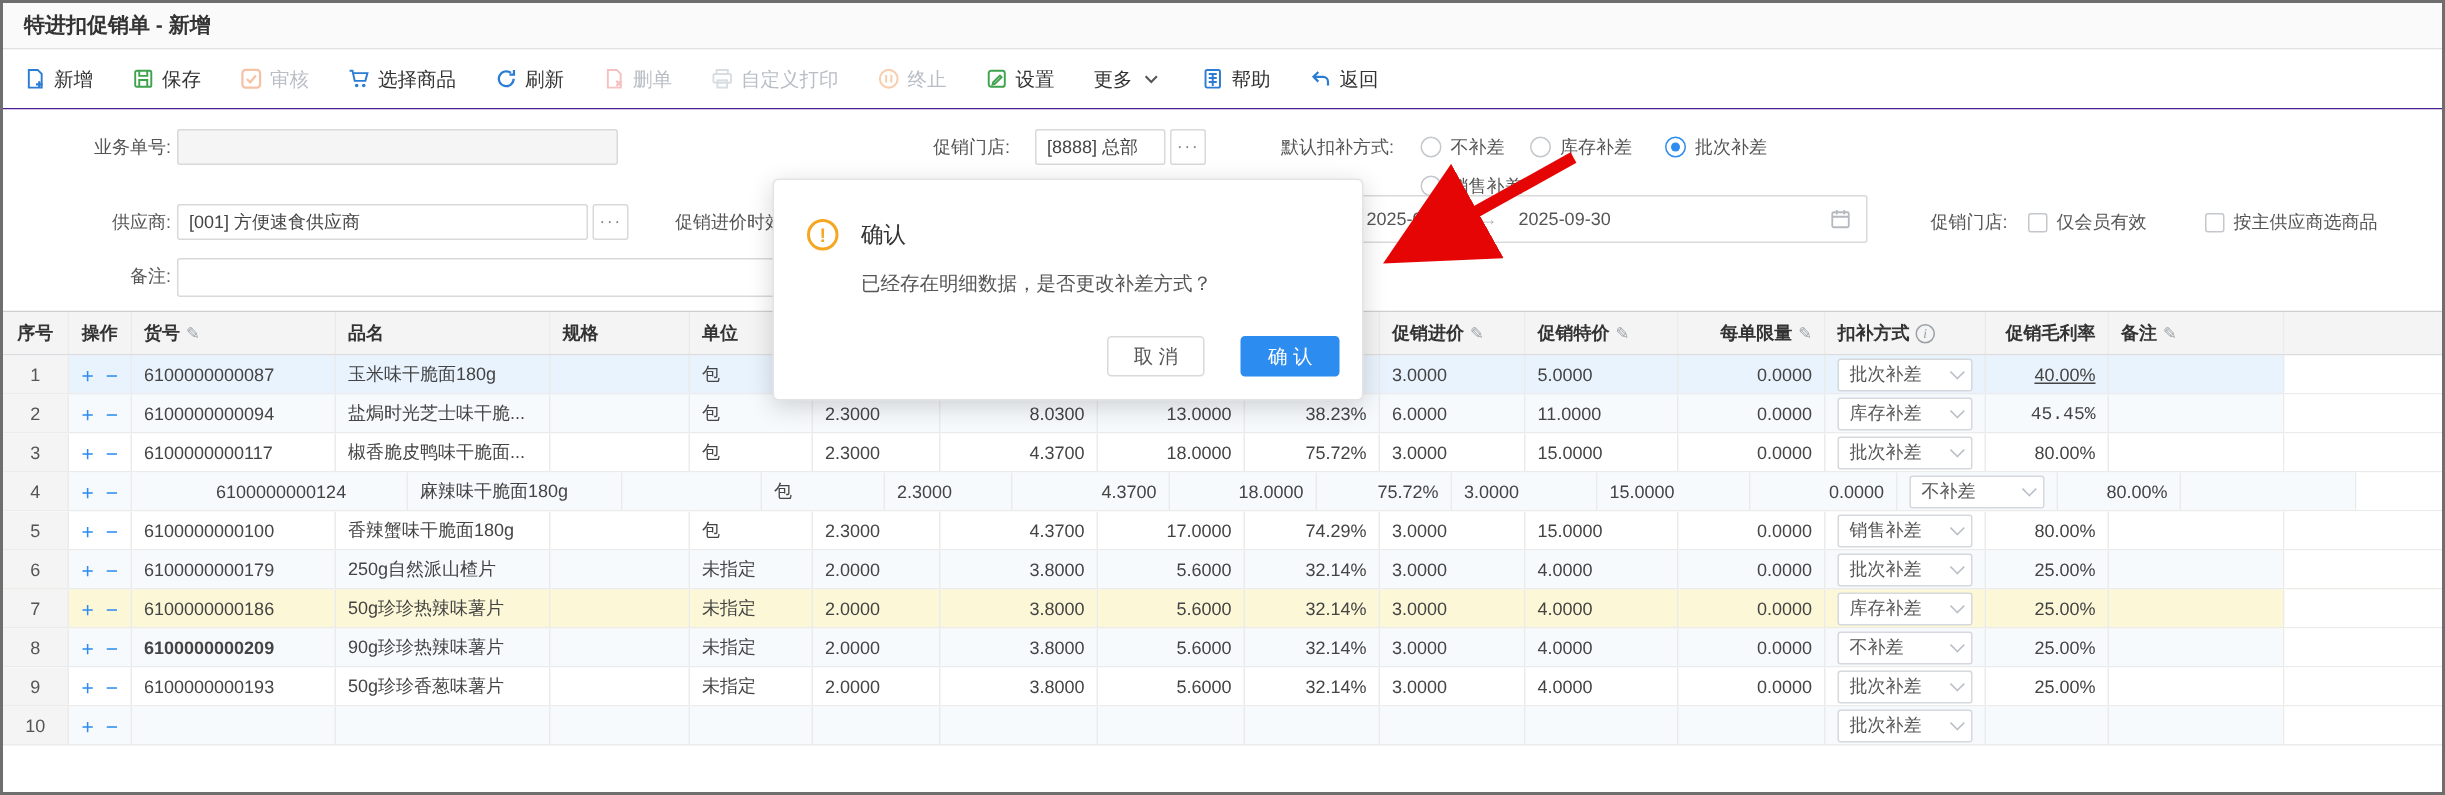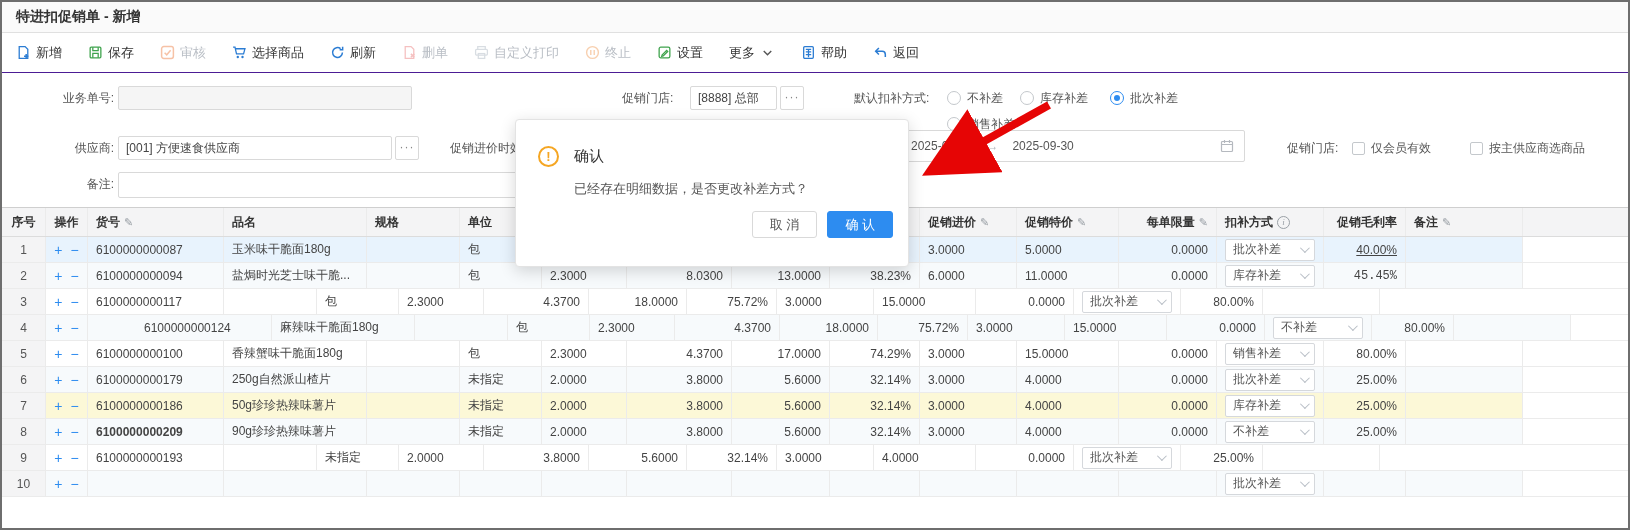--- a/index.html
+++ b/index.html
@@ -55,21 +55,21 @@
   .edit-ico { color:#9aa0a6; font-size:11px; font-weight:normal; }
   .info-ico { width:13px; height:13px; border:1px solid #9aa0a6; border-radius:50%; color:#9aa0a6; font-size:9px; line-height:11px; text-align:center; font-weight:normal; font-style:italic; font-family:"Liberation Serif",serif; }
   .dd { width:92px; height:22px; border:1px solid #d5d8dc; border-radius:2px; background:#fff; display:flex; align-items:center; justify-content:space-between; padding:0 7px; color:#555; cursor:pointer; }
   .dd .caret { width:7px; height:7px; border-right:1.4px solid #b8bec6; border-bottom:1.4px solid #b8bec6; transform:rotate(45deg) translateY(-2px); }
 
   
   .dialog { position:absolute; left:513px; top:117px; width:394px; height:148px; background:#fff; border:1px solid #e3e3e3; border-radius:4px; box-shadow:0 4px 16px rgba(0,0,0,.16); z-index:50; }
   .dlg-ico { position:absolute; left:22px; top:26px; width:21px; height:21px; border:2px solid #f5a623; border-radius:50%; color:#f5a623; font-weight:bold; text-align:center; line-height:17px; font-size:13px; }
   .dlg-title { position:absolute; left:58px; top:27px; font-size:15px; color:#333; }
   .dlg-msg { position:absolute; left:58px; top:60px; font-size:13px; color:#555; }
-  .dlg-btns { position:absolute; right:15px; bottom:28px; display:flex; gap:10px; }
+  .dlg-btns { position:absolute; right:15px; bottom:15px; display:flex; gap:24px; }
   .btn { height:27px; padding:0 17px; border-radius:3px; font-size:13px; line-height:25px; cursor:pointer; }
   .btn.ghost { border:1px solid #d9d9d9; background:#fff; color:#555; }
   .btn.primary { border:1px solid #2d8cf0; background:#2d8cf0; color:#fff; }
 
   .arrow-layer { position:absolute; z-index:60; pointer-events:none; }
 </style>
 </head>
 <body>
 
 <div class="window">
@@ -361,20 +361,21 @@
         <div class="tcell" style="width: 117px;"></div>
         <div class="tcell fill"></div>
       </div>
       <div class="trow body">
         <div class="tcell al-c seq" style="width: 44px;">3</div>
         <div class="tcell al-c" style="width: 42px;">
           <span class="op-plus">+</span>
           <span class="op-minus">−</span>
         </div>
         <div class="tcell" style="width: 136px;">6100000000117</div>
+        <div class="tcell" style="width: 143px;">椒香脆皮鸭味干脆面...</div>
         <div class="tcell" style="width: 93px;"></div>
         <div class="tcell" style="width: 82px;">包</div>
         <div class="tcell" style="width: 85px;">2.3000</div>
         <div class="tcell al-r" style="width: 105px;">4.3700</div>
         <div class="tcell al-r" style="width: 98px;">18.0000</div>
         <div class="tcell al-r" style="width: 90px;">75.72%</div>
         <div class="tcell" style="width: 97px;">3.0000</div>
         <div class="tcell" style="width: 102px;">15.0000</div>
         <div class="tcell al-r" style="width: 98px;">0.0000</div>
         <div class="tcell" style="width: 107px;">
@@ -522,20 +523,21 @@
         <div class="tcell" style="width: 117px;"></div>
         <div class="tcell fill"></div>
       </div>
       <div class="trow body">
         <div class="tcell al-c seq" style="width: 44px;">9</div>
         <div class="tcell al-c" style="width: 42px;">
           <span class="op-plus">+</span>
           <span class="op-minus">−</span>
         </div>
         <div class="tcell" style="width: 136px;">6100000000193</div>
+        <div class="tcell" style="width: 143px;">50g珍珍香葱味薯片</div>
         <div class="tcell" style="width: 93px;"></div>
         <div class="tcell" style="width: 82px;">未指定</div>
         <div class="tcell" style="width: 85px;">2.0000</div>
         <div class="tcell al-r" style="width: 105px;">3.8000</div>
         <div class="tcell al-r" style="width: 98px;">5.6000</div>
         <div class="tcell al-r" style="width: 90px;">32.14%</div>
         <div class="tcell" style="width: 97px;">3.0000</div>
         <div class="tcell" style="width: 102px;">4.0000</div>
         <div class="tcell al-r" style="width: 98px;">0.0000</div>
         <div class="tcell" style="width: 107px;">

